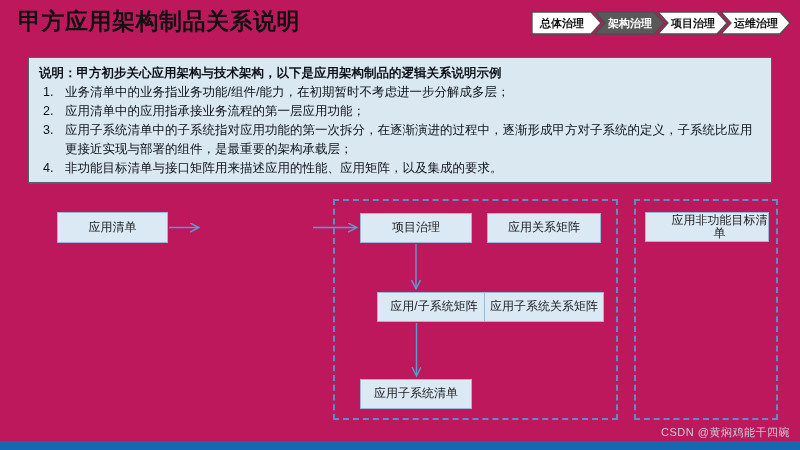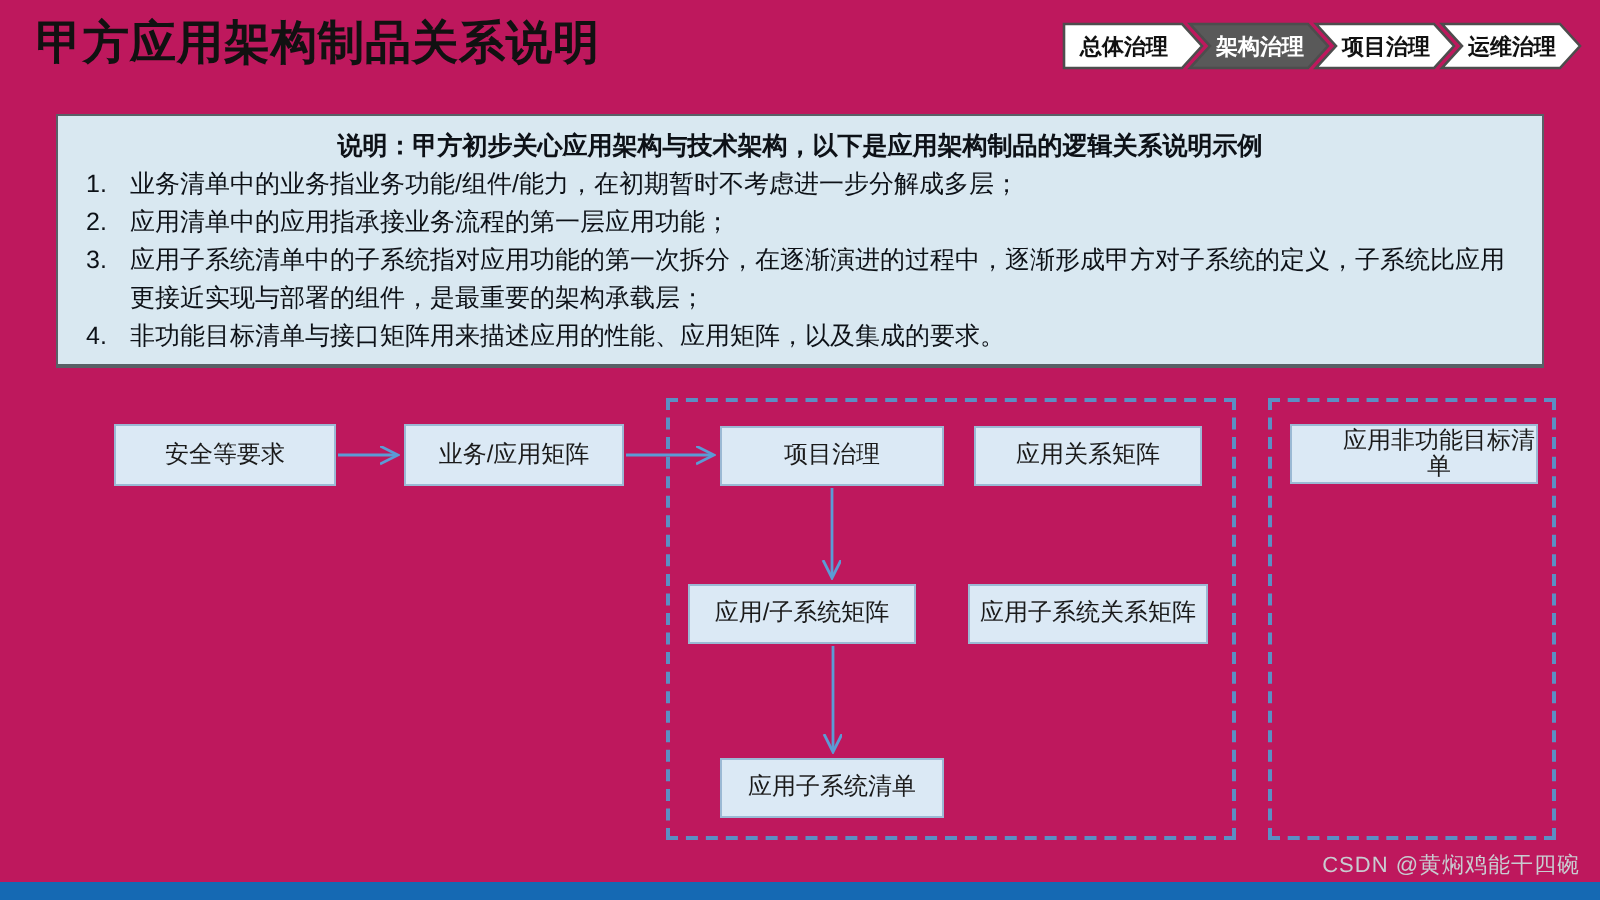--- a/index.html
+++ b/index.html
@@ -25,21 +25,21 @@
   .chev-label { fill:#111111; }
   .chev-label.active { fill:#ffffff; }
   
   .notice {
     position:absolute; left:28px; top:57px; width:744px; height:127px;
     background:#d9e8f1;
     border:1px solid #596066; border-bottom-width:2px;
     padding:6px 10px 4px 10px;
     font-size:12.5px; color:#0d1117; line-height:1.52;
   }
-  .notice-heading { font-weight:700;text-align:center; }
+  .notice-heading { font-weight:700; }
   .notice-item { display:flex; }
   .notice-num { width:26px; flex:0 0 26px; padding-left:4px; }
   .notice-text { flex:1; }
   
   .node {
     position:absolute;
     background:#dbe9f5; border:1px solid #9bb9d4;
     display:flex; align-items:center; justify-content:center;
     font-size:12px; color:#1a1a1a; text-align:center;
     line-height:1.1;
@@ -105,25 +105,24 @@
     </div>
     <div class="notice-item">
       <span class="notice-num">4.</span>
       <span class="notice-text">非功能目标清单与接口矩阵用来描述应用的性能、应用矩阵，以及集成的要求。</span>
     </div>
   </div>
 
   <div class="dashed-group" style="left:333px; top:199px; width:285px; height:221px;"></div>
   <div class="dashed-group" style="left:634px; top:199px; width:144px; height:221px;"></div>
 
-  <div class="node" style="left:57px; top:212px; width:111px; height:31px;">安全等要求</div>
-  <div class="node" style="left:202px; top:212px; width:110px; height:31px;">业务/应用矩阵</div>
+  <div class="node" style="left:57px; top:212px; width:111px; height:31px;">应用清单</div>
   <div class="node" style="left:360px; top:213px; width:112px; height:30px;">项目治理</div>
   <div class="node" style="left:487px; top:213px; width:114px; height:30px;">应用关系矩阵</div>
-  <div class="node" style="left:344px; top:292px; width:114px; height:30px;">应用/子系统矩阵</div>
+  <div class="node" style="left:377px; top:292px; width:114px; height:30px;">应用/子系统矩阵</div>
   <div class="node" style="left:484px; top:292px; width:120px; height:30px;">应用子系统关系矩阵</div>
   <div class="node" style="left:360px; top:379px; width:112px; height:30px;">应用子系统清单</div>
   <div class="node" style="left:645px; top:212px; width:124px; height:30px;padding-left:25px;">应用非功能目标清单</div>
 
   <svg class="arrow-layer" width="800" height="450" viewBox="0 0 800 450">
     <defs>
       <marker id="arrowV" markerWidth="10" markerHeight="10" refX="8" refY="4.5" orient="auto" markerUnits="userSpaceOnUse">
         <path d="M0,0 L9,4.5 L0,9" fill="none" stroke="#5b9bd5" stroke-width="1.4"></path>
       </marker>
     </defs>

